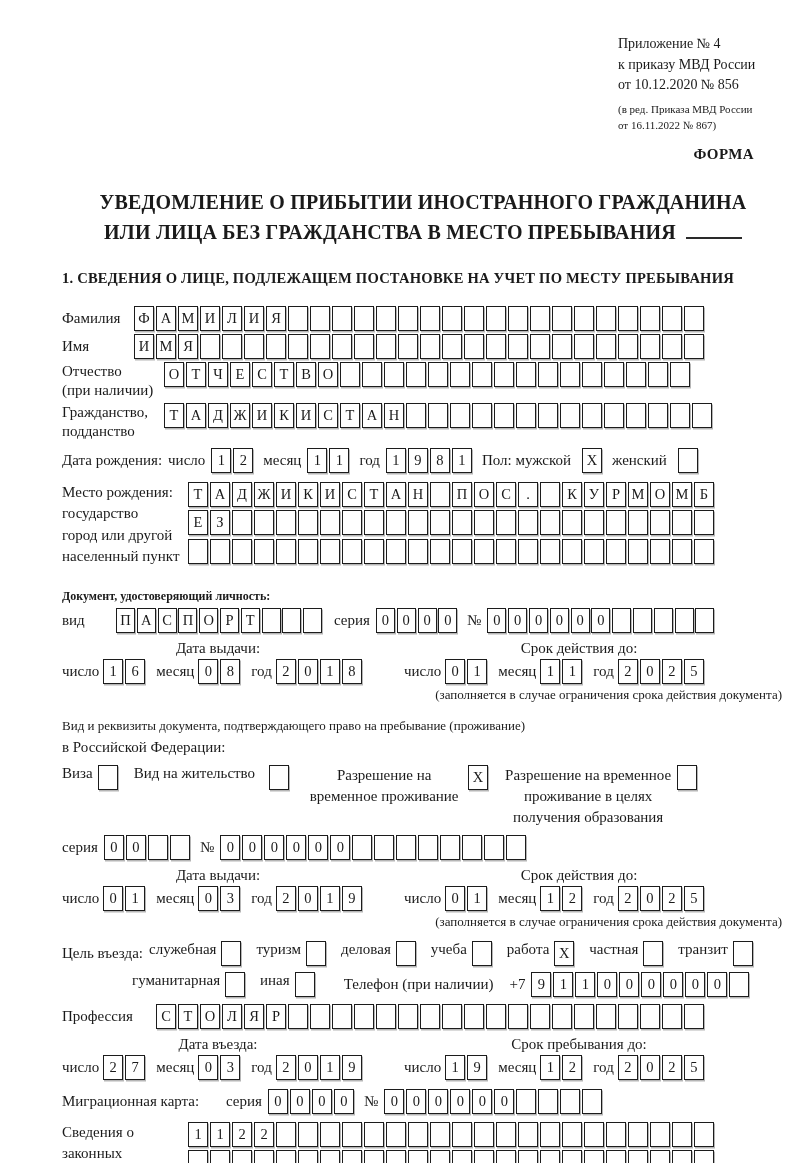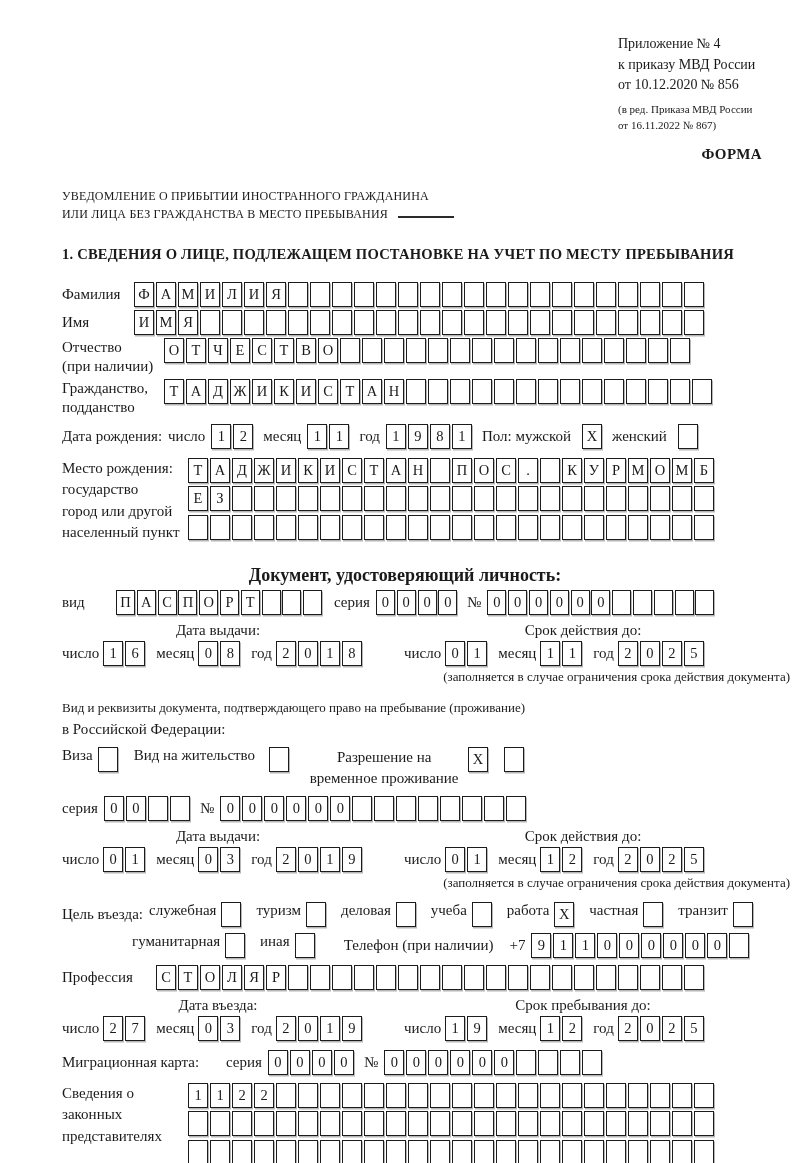--- a/index.html
+++ b/index.html
@@ -1,48 +1,48 @@
 <!DOCTYPE html>
 <html><head>
 <meta charset="utf-8">
 <style>
   *{margin:0;padding:0;box-sizing:border-box}
   html,body{background:#ffffff}
   body{width:800px;height:1163px;overflow:hidden;font-family:"Liberation Serif",serif;color:#1a1a1a}
-  .page{width:800px;height:1163px;padding:34px 8px 8px 62px}
+  .page{width:800px;height:1163px;padding:34px 16px 8px 62px}
 
   
   .annex{margin-left:556px;font-size:14px;line-height:1.48}
   .annex .sm{font-size:11px}
   .annex .sm.first{margin-top:5px}
   .forma{margin-top:12px;margin-right:30px;text-align:right;font-weight:bold;font-size:15px;letter-spacing:.4px}
 
   
-  .title{margin-top:24px;text-align:left;font-weight:normal;font-size:12px;line-height:1.5;letter-spacing:.2px}
+  .title{margin-top:24px;text-align:center;font-weight:bold;font-size:20px;line-height:1.5;letter-spacing:.2px}
   .uline{display:inline-block;width:56px;height:13px;border-bottom:2.2px solid #2a2a2a;margin-left:10px}
 
   .sheading{margin-top:23px;margin-bottom:19px;font-weight:bold;font-size:14.6px;letter-spacing:.2px}
 
   
   .frow{display:flex;align-items:center;font-size:15px;margin-bottom:3px;white-space:nowrap}
   .frow.top{align-items:flex-start}
   .lbl{flex:0 0 auto;margin-right:6px}
   .lbl2{flex:0 0 auto;margin-right:6px;line-height:19px;white-space:normal}
   .lblcol{flex:0 0 auto;line-height:21.5px;white-space:normal}
   .boxes{display:inline-flex;flex-wrap:nowrap}
   .cbox{flex:0 0 auto;display:inline-block;width:20px;height:25px;border:1.6px solid #1c1c1c;margin-right:2px;background:#fff;
         text-align:center;font-size:14.5px;line-height:23px;box-shadow:1px 1.5px 0 rgba(110,110,110,.5)}
   .boxes-24 .cbox{width:19px;margin-right:1.8px}
   .chk{margin-left:5px;margin-right:0}
   .gap8{margin-left:8px}.gap10{margin-left:10px}.gap14{margin-left:14px}
 
   .w-name{width:66px}.w-pat{width:96px}.w-cit{width:96px}.w-place{width:126px}.w-prof{width:88px}.w-rep{width:126px}
   .rowscol .boxes{display:flex;margin-bottom:3.5px}
 
-  .center-heading{text-align:center;font-weight:bold;font-size:18px;margin:21px 44px 4px 0}
+  .center-heading{text-align:left;font-weight:bold;font-size:12px;margin:21px 44px 4px 0}
 
   
   .dates{display:flex;margin-top:7px;font-size:15px}
   .dgroup{flex:0 0 auto}
   .dgroup.left{width:342px}
   .dgroup.right{flex:1 1 auto}
   .dheading{text-align:center;margin-bottom:2px;padding-right:30px}
   .dline{display:flex;align-items:center;white-space:nowrap}
   .dline .dlbl{margin-right:4px}
   .dline .grp{margin-right:9px;display:inline-flex}
@@ -426,20 +426,21 @@
     </span>
     <span class="opt gap14">
       <span class="olbl" style="margin-right:14px">Вид на жительство</span>
       <span class="cbox"></span>
     </span>
     <span class="opt gap14">
       <span class="olbl c c3">Разрешение на временное проживание</span>
       <span class="cbox">X</span>
     </span>
     <span class="opt gap14">
+      <span class="olbl c c4">Разрешение на временное проживание в целях получения образования</span>
       <span class="cbox"></span>
     </span>
   </div>
 
   <div class="frow" style="margin-top:4px">
     <span class="lbl">серия</span>
     <span class="boxes">
         <span class="cbox">0</span>
         <span class="cbox">0</span>
         <span class="cbox"></span>

